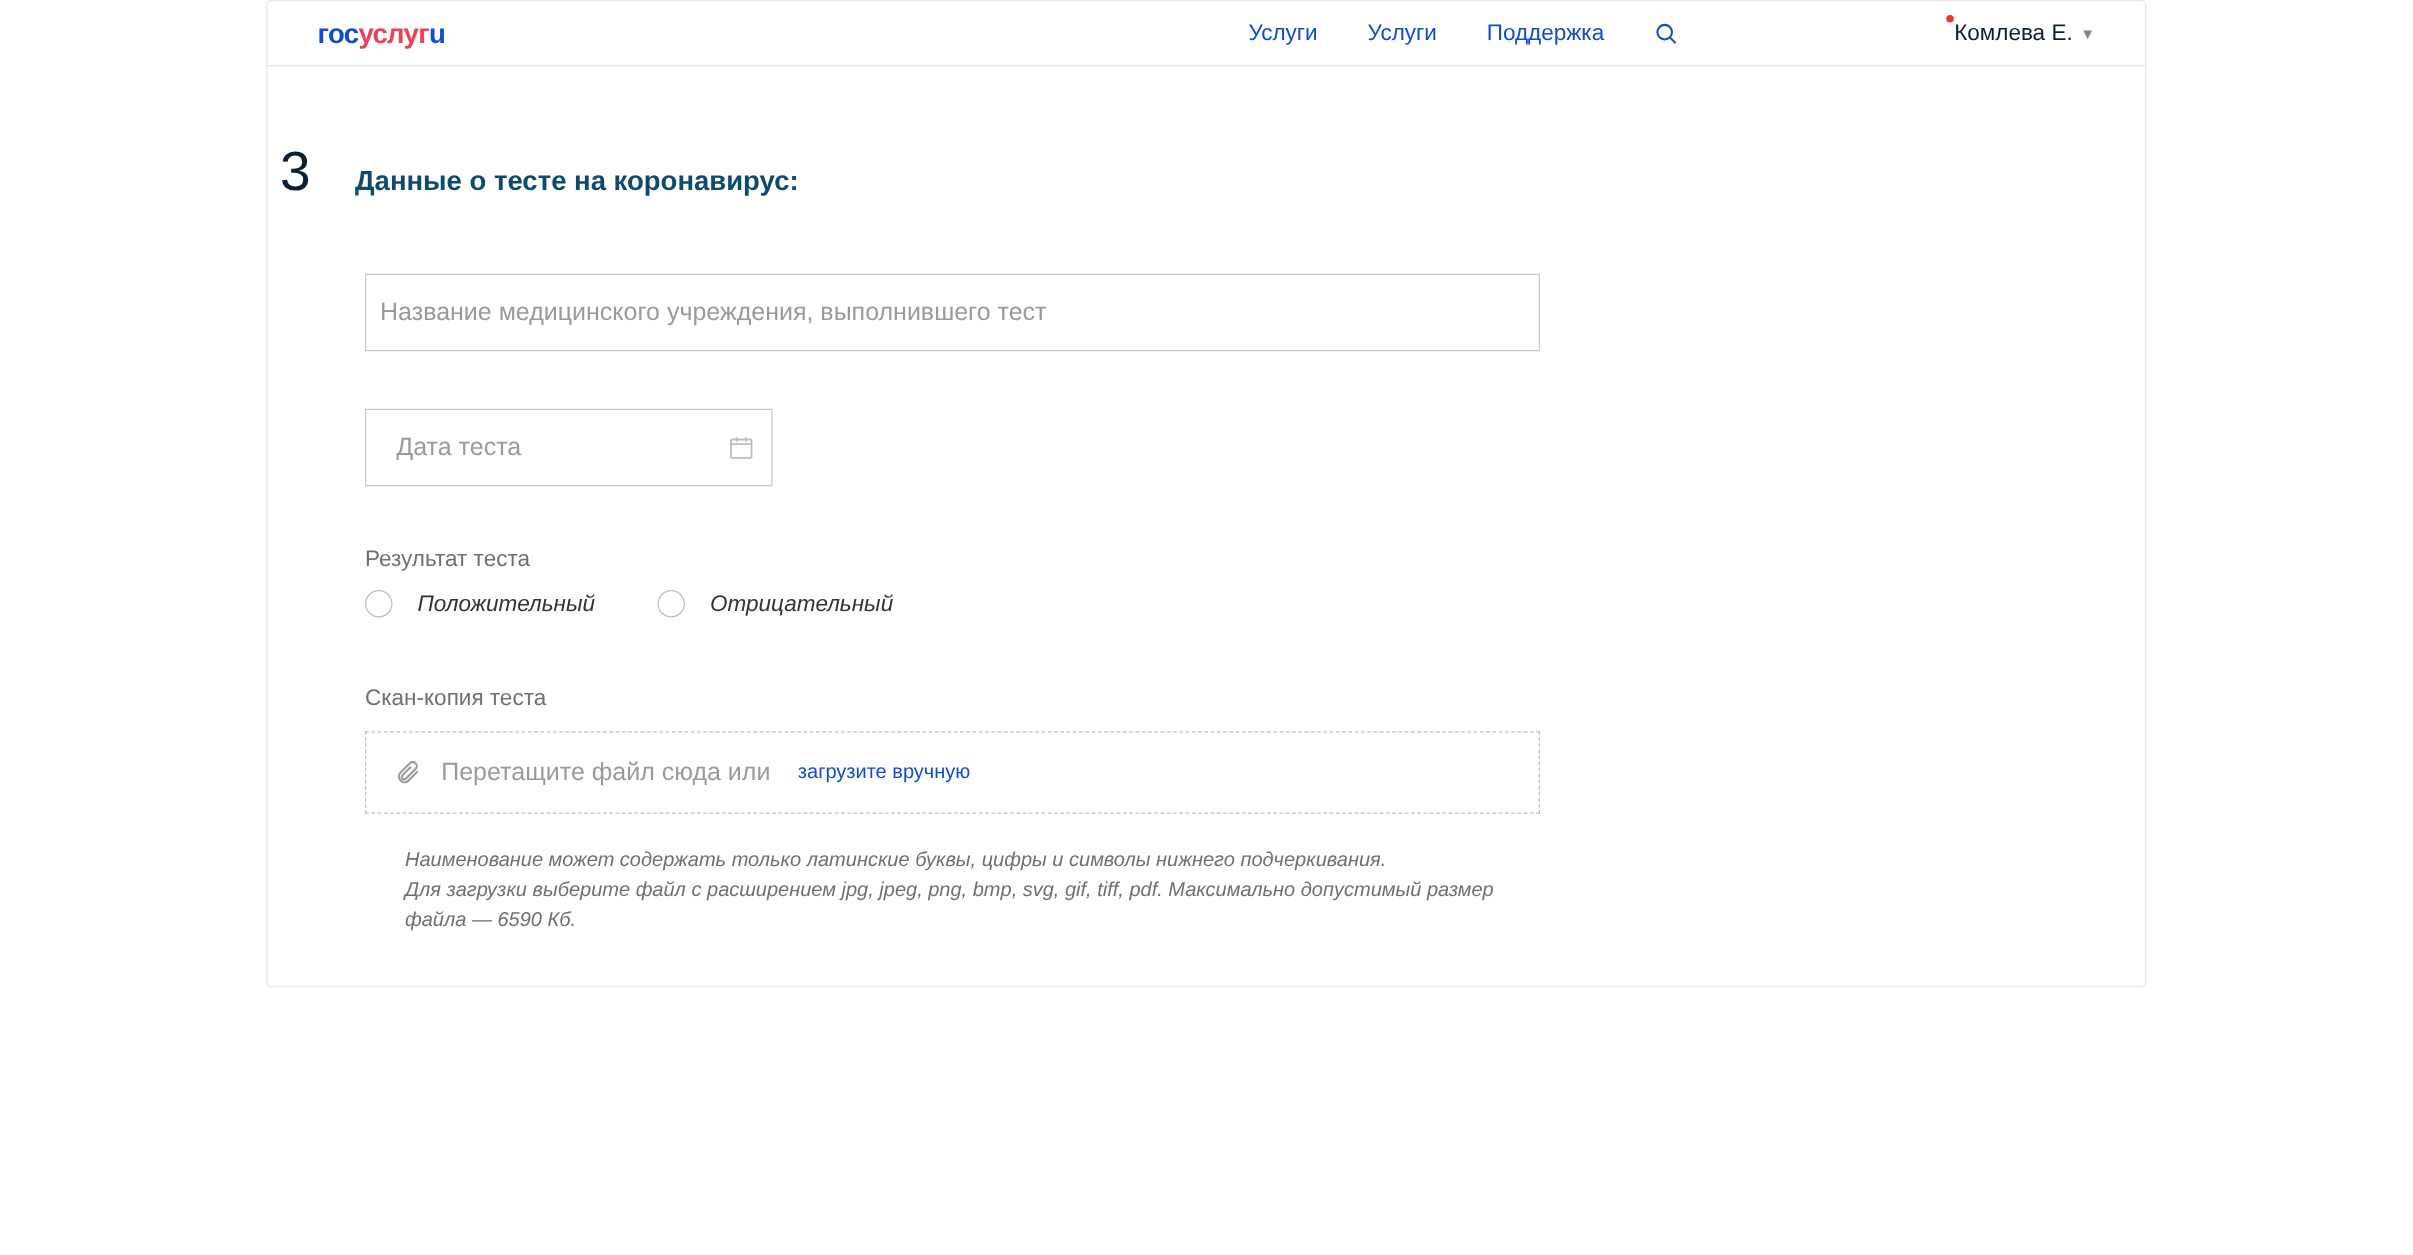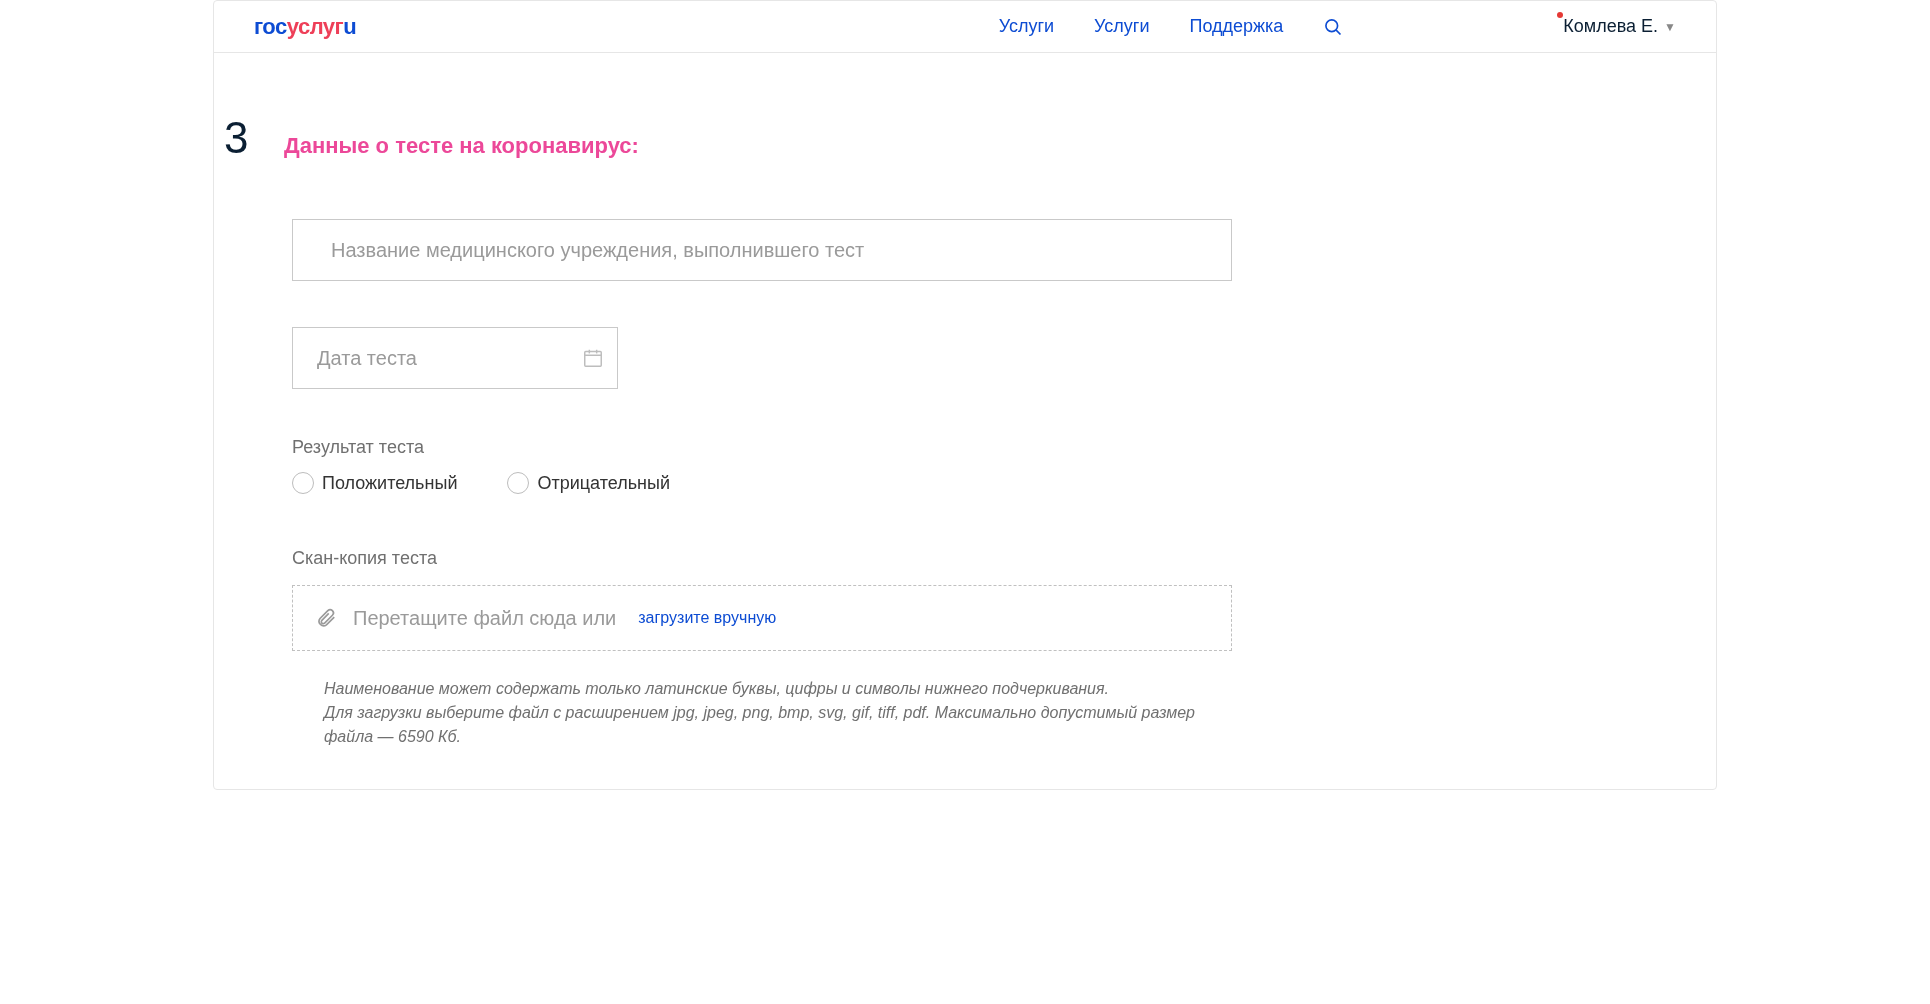--- a/index.html
+++ b/index.html
@@ -61,49 +61,49 @@
     position: absolute; top: -4px; left: -6px;
   }
   .user-caret { margin-left: 6px; color: #888; font-size: 12px; }
 
   .content { padding: 60px 60px 40px 10px; }
   .step-row { display: flex; align-items: baseline; }
   .step-num {
     font-size: 44px; font-weight: 300; color: #0b1f33;
     width: 60px; text-align: left;
   }
-  .step-title { font-size: 22px; font-weight: 600; color: #ec4899; }
+  .step-title { font-size: 22px; font-weight: 600; color: #0c4a6e; }
   .form-body { margin-left: 68px; margin-top: 56px; max-width: 940px; }
 
   .text-input {
     width: 940px; height: 62px;
     border: 1px solid #c9c9c9;
     font-size: 20px;
-    padding: 0 38px;
+    padding: 0 11px;
     color: #0b1f33;
   }
   .text-input::placeholder { color: #9a9a9a; }
 
   .date-wrap {
     margin-top: 46px;
     width: 326px; height: 62px;
     border: 1px solid #c9c9c9;
     display: flex; align-items: center;
     padding: 0 18px 0 24px;
   }
   .date-input {
     flex: 1; border: none; outline: none;
     font-size: 20px; color: #0f766e;
   }
   .date-input::placeholder { color: #9a9a9a; }
   .cal-icon { color: #bdbdbd; display: inline-flex; }
 
   .field-label { margin-top: 48px; font-size: 18px; color: #707070; }
   .radio-row { margin-top: 14px; display: flex; gap: 50px; }
-  .radio-item { display: flex; align-items: center; gap: 8px; cursor: pointer; }
+  .radio-item { display: flex; align-items: center; gap: 20px; cursor: pointer; font-style: italic; }
   .radio-circle {
     width: 22px; height: 22px; border: 1.5px solid #bdbdbd; border-radius: 50%;
   }
   .radio-text { font-size: 18px; color: #333; }
 
   .upload-label { margin-top: 54px; font-size: 18px; color: #707070; }
   .dropzone {
     margin-top: 16px;
     width: 940px; height: 66px;
     border: 1px dashed #c0c0c0;

